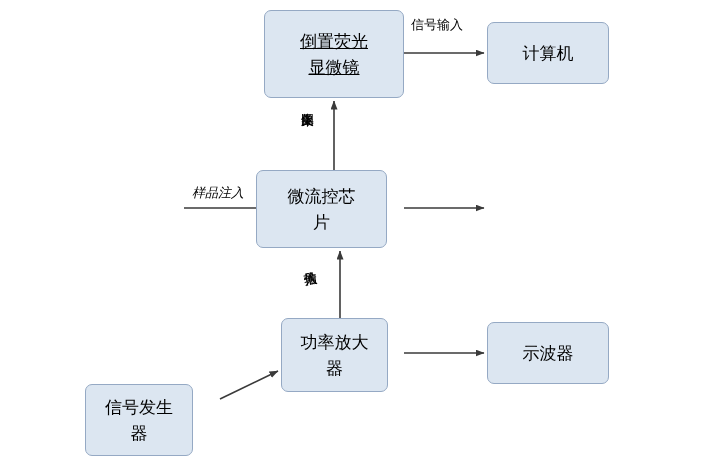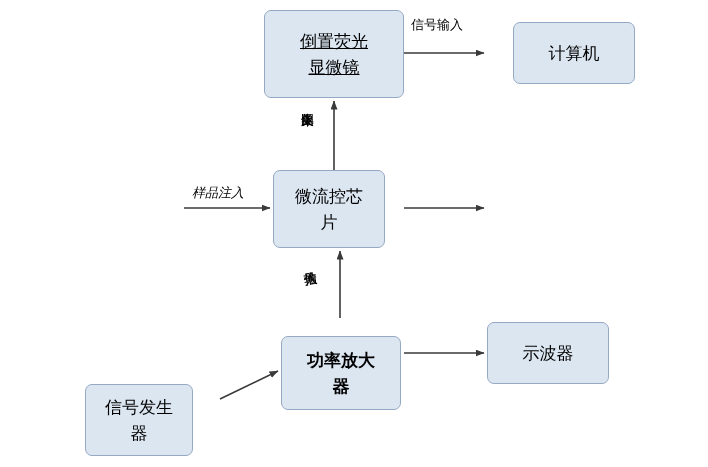--- a/index.html
+++ b/index.html
@@ -77,24 +77,24 @@
 
     <line x1="340" y1="318" x2="340" y2="251" stroke="#3a3a3a" stroke-width="1.6" marker-end="url(#arrowhead)"></line>
 
     <line x1="404" y1="353" x2="484" y2="353" stroke="#3a3a3a" stroke-width="1.6" marker-end="url(#arrowhead)"></line>
 
     <line x1="220" y1="399" x2="278" y2="371" stroke="#3a3a3a" stroke-width="1.6" marker-end="url(#arrowhead)"></line>
   </svg>
 
   <div class="node" style="left: 264px; top: 10px; width: 140px; height: 88px; text-decoration: underline;">倒置荧光
 显微镜</div>
-  <div class="node" style="left: 487px; top: 22px; width: 122px; height: 62px; margin-left: 26px;">计算机</div>
-  <div class="node" style="left: 273px; top: 170px; width: 112px; height: 78px;">微流控芯
+  <div class="node" style="left: 487px; top: 22px; width: 122px; height: 62px;">计算机</div>
+  <div class="node" style="left: 256px; top: 170px; width: 131px; height: 78px;">微流控芯
 片</div>
-  <div class="node" style="left: 281px; top: 336px; width: 120px; height: 74px; font-weight: bold;">功率放大
+  <div class="node" style="left: 281px; top: 318px; width: 107px; height: 74px;">功率放大
 器</div>
   <div class="node" style="left: 487px; top: 322px; width: 122px; height: 62px;">示波器</div>
   <div class="node" style="left: 85px; top: 384px; width: 108px; height: 72px;">信号发生
 器</div>
 
   <div class="edge-label" style="left: 411px; top: 18px;">信号输入</div>
   <div class="edge-label vertical" style="left: 300px; top: 103px; transform: rotate(0deg);">图像采集</div>
   <div class="edge-label" style="left: 192px; top: 186px; font-style: italic;">样品注入</div>
   <div class="edge-label vertical" style="left: 300px; top: 262px; transform: rotate(-10deg); transform-origin: center top;">信号输入</div>
 

